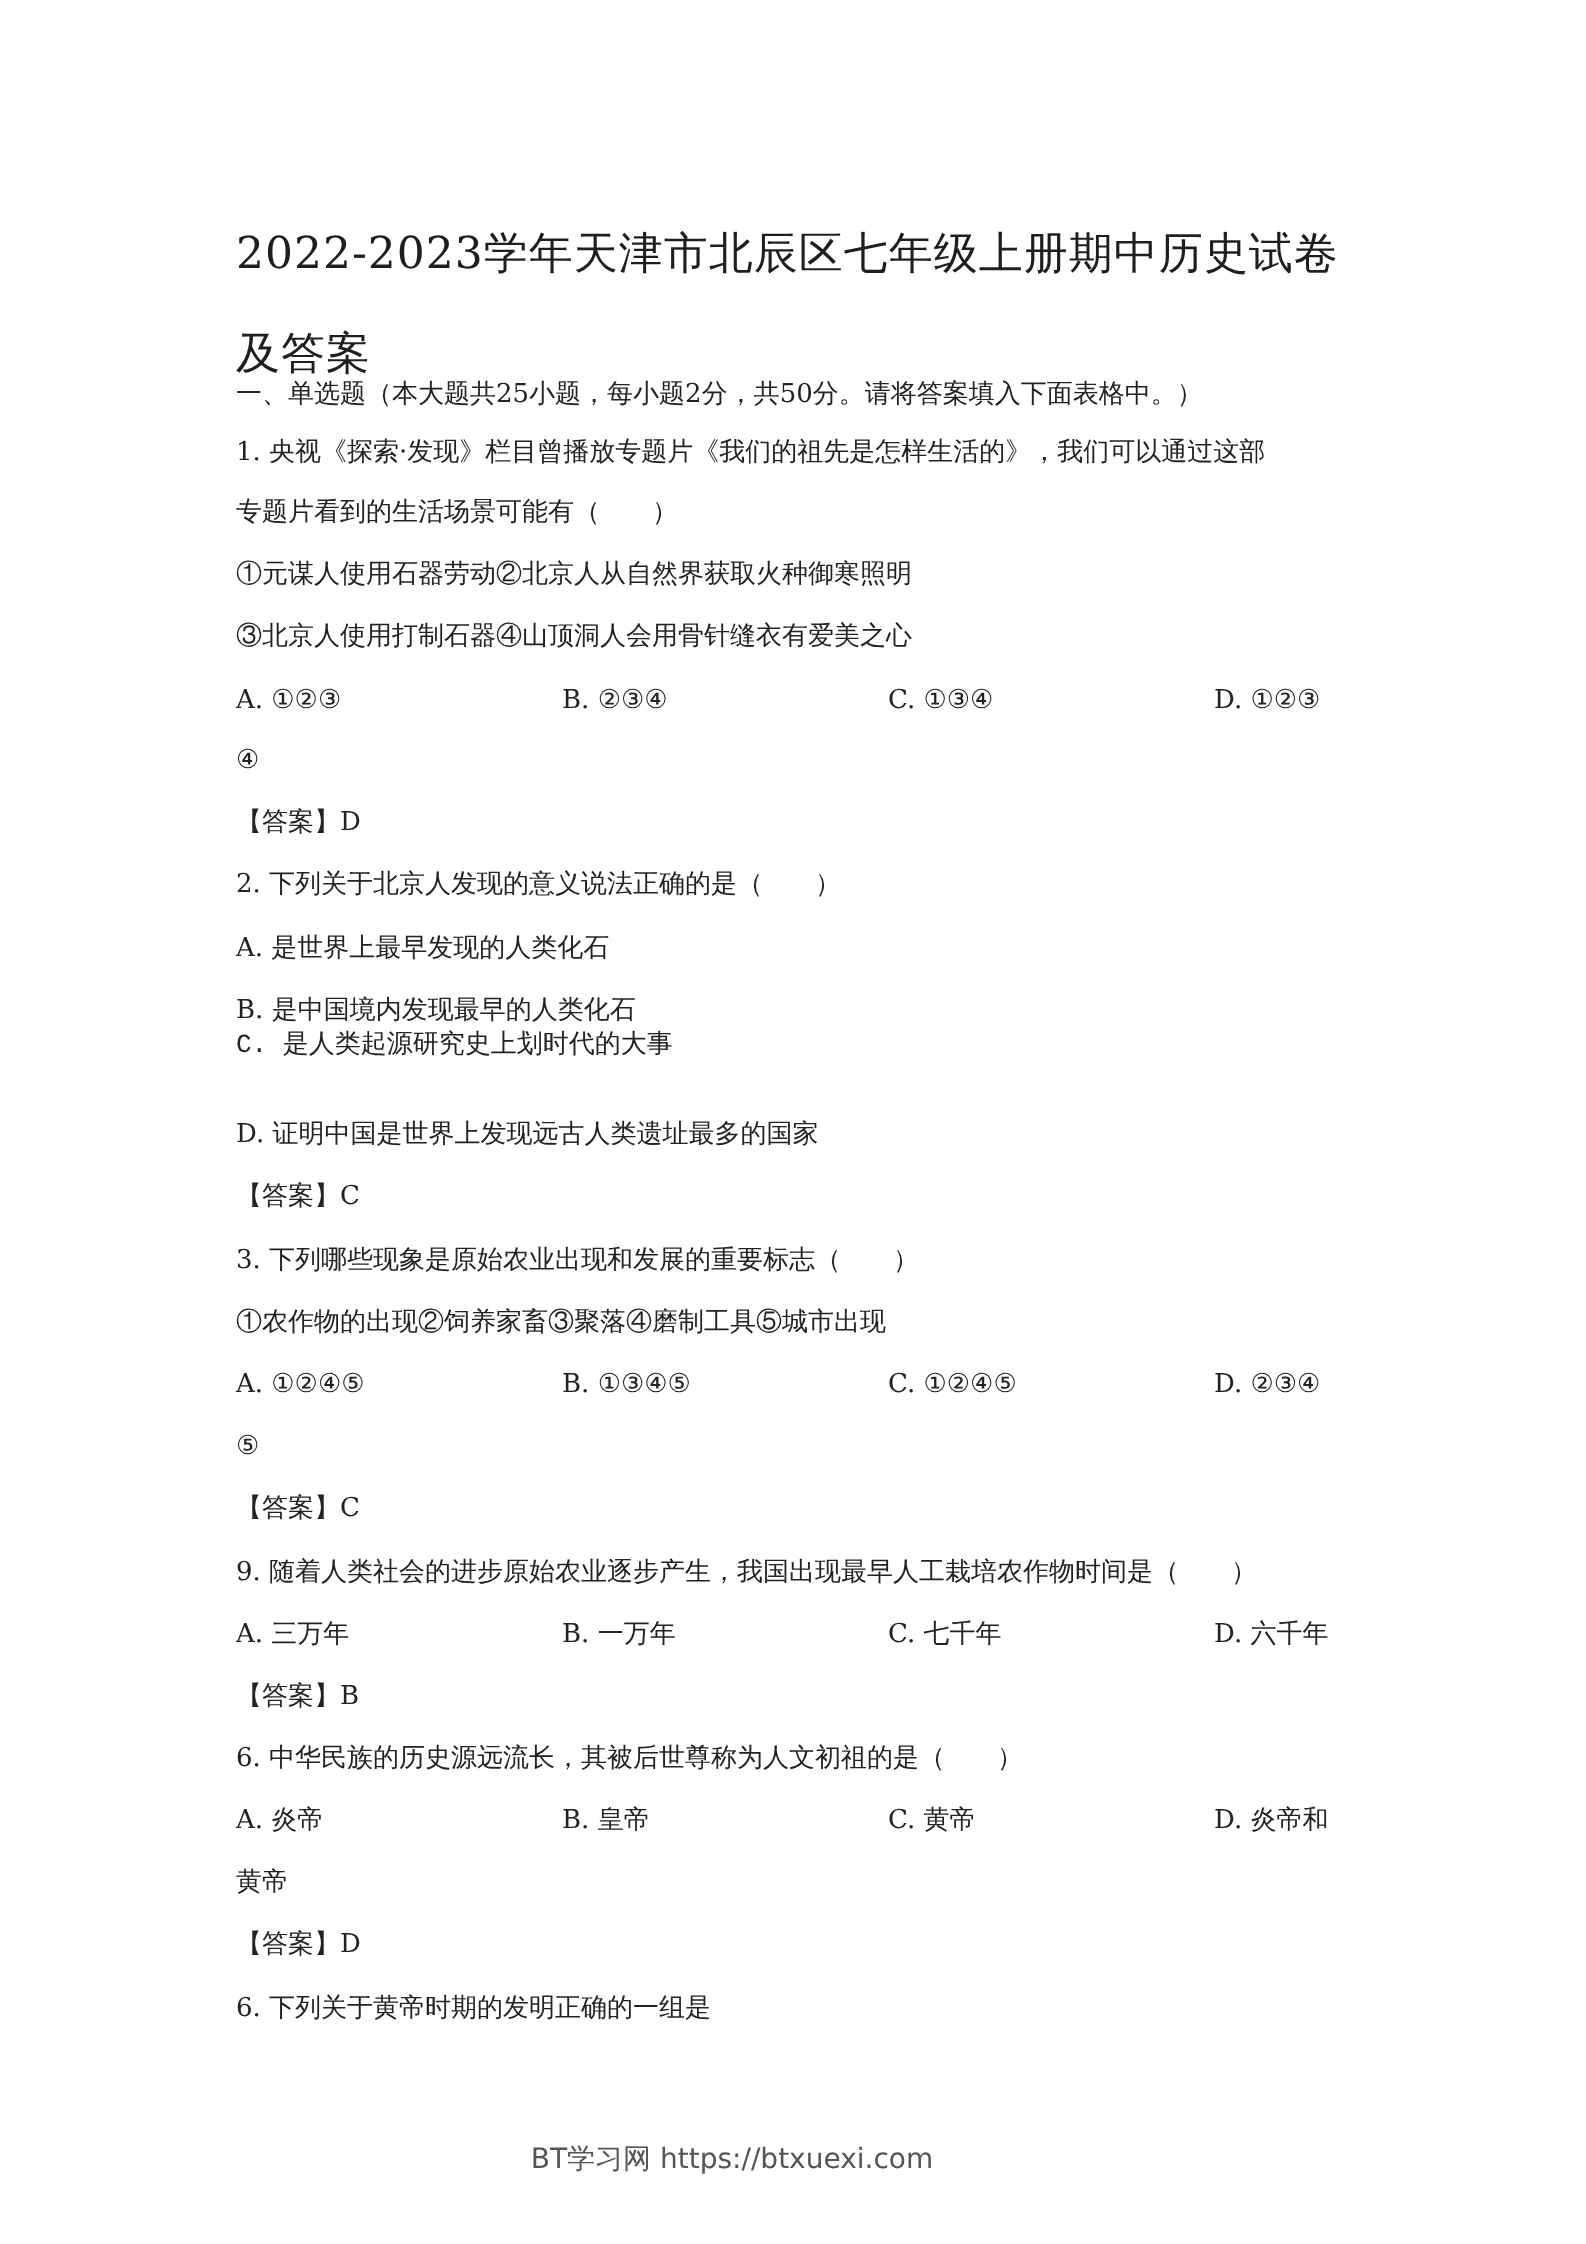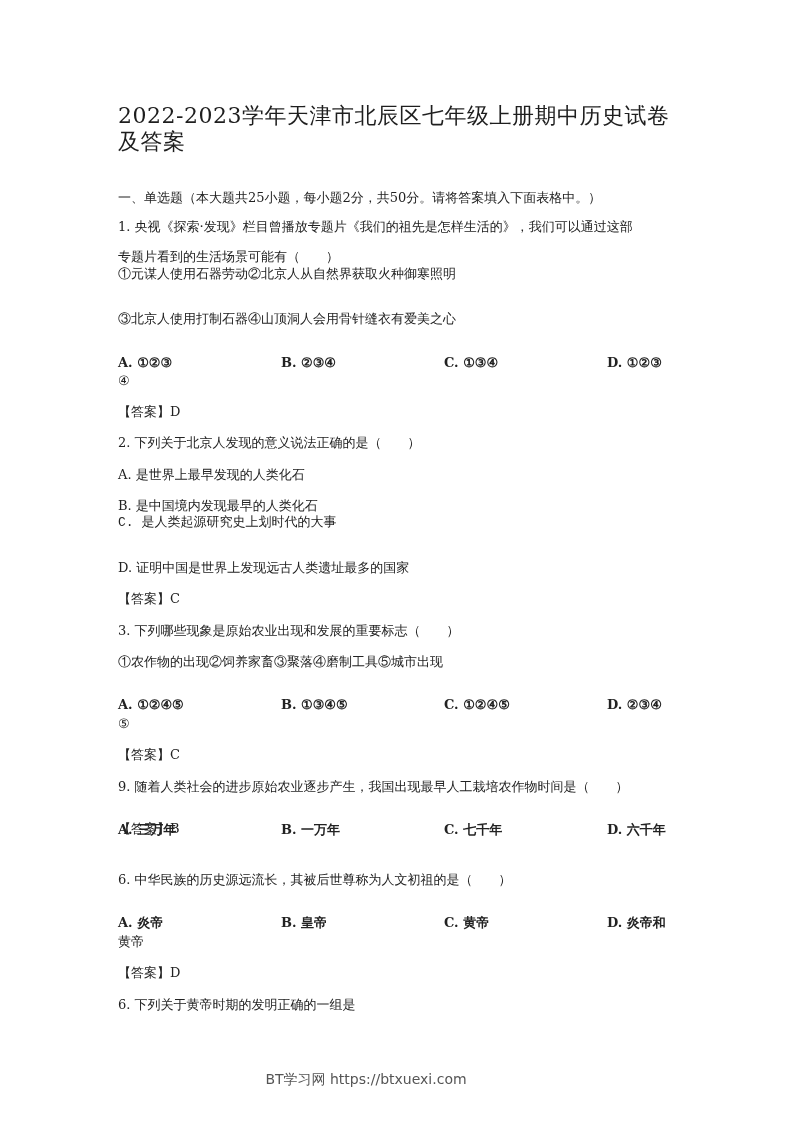--- a/index.html
+++ b/index.html
@@ -4,50 +4,50 @@
 <style>
   html, body { margin: 0; padding: 0; background: #ffffff; }
   body {
     width: 793px; height: 1122px; position: relative; overflow: hidden;
     font-family: "DejaVu Serif", "Liberation Serif", serif;
     color: #222222;
   }
   .page { position: absolute; left: 118px; top: 0; width: 560px; }
   .title {
     position: absolute; left: 0; top: 103px; width: 565px;
-    font-size: 22px; line-height: 26px; letter-spacing: 0.5px;
+    font-size: 22px; line-height: 50px; letter-spacing: 0.5px;
     color: #1e1e1e;
   }
   .line {
     position: absolute; left: 0; font-size: 13px; line-height: 18px;
     white-space: nowrap; color: #222;
   }
   .opts { position: absolute; left: 0; width: 560px; height: 18px; font-size: 13px; line-height: 18px; }
-  .opt { position: absolute; top: 12px; white-space: nowrap; font-weight: bold; }
+  .opt { position: absolute; top: 0; white-space: nowrap; }
   .opt.a { left: 0; }
   .opt.b { left: 163px; }
   .opt.c { left: 326px; }
   .opt.d { left: 489px; }
   .footer {
     position: absolute; left: 0; width: 732px; top: 1071px; text-align: center;
     font-family: "DejaVu Sans", "Liberation Sans", sans-serif; font-size: 14px; color: #555;
   }
 </style>
 </head>
 <body>
 
 <div class="page">
   <div class="title">2022-2023学年天津市北辰区七年级上册期中历史试卷及答案</div>
 
   <div class="line" style="top:189px;">一、单选题（本大题共25小题，每小题2分，共50分。请将答案填入下面表格中。）</div>
 
   <div>
     <div class="line" style="top:218px;">1. 央视《探索·发现》栏目曾播放专题片《我们的祖先是怎样生活的》，我们可以通过这部</div>
     <div class="line" style="top:248px;">专题片看到的生活场景可能有（　　）</div>
-    <div class="line" style="top:265px;">①元谋人使用石器劳动②北京人从自然界获取火种御寒照明</div>
+    <div class="line" style="top:279px;">①元谋人使用石器劳动②北京人从自然界获取火种御寒照明</div>
     <div class="line" style="top:310px;">③北京人使用打制石器④山顶洞人会用骨针缝衣有爱美之心</div>
     <div class="opts" style="top:342px;">
       <span class="opt a">A. ①②③</span>
       <span class="opt b">B. ②③④</span>
       <span class="opt c">C. ①③④</span>
       <span class="opt d">D. ①②③</span>
     </div>
     <div class="line" style="top:372px;">④</div>
     <div class="line" style="top:403px;">【答案】D</div>
   </div>
@@ -75,21 +75,21 @@
   </div>
 
   <div>
     <div class="line" style="top:778px;">9. 随着人类社会的进步原始农业逐步产生，我国出现最早人工栽培农作物时间是（　　）</div>
     <div class="opts" style="top:809px;">
       <span class="opt a">A. 三万年</span>
       <span class="opt b">B. 一万年</span>
       <span class="opt c">C. 七千年</span>
       <span class="opt d">D. 六千年</span>
     </div>
-    <div class="line" style="top:820px;">【答案】B</div>
+    <div class="line" style="top:840px;">【答案】B</div>
   </div>
 
   <div>
     <div class="line" style="top:871px;">6. 中华民族的历史源远流长，其被后世尊称为人文初祖的是（　　）</div>
     <div class="opts" style="top:902px;">
       <span class="opt a">A. 炎帝</span>
       <span class="opt b">B. 皇帝</span>
       <span class="opt c">C. 黄帝</span>
       <span class="opt d">D. 炎帝和</span>
     </div>

